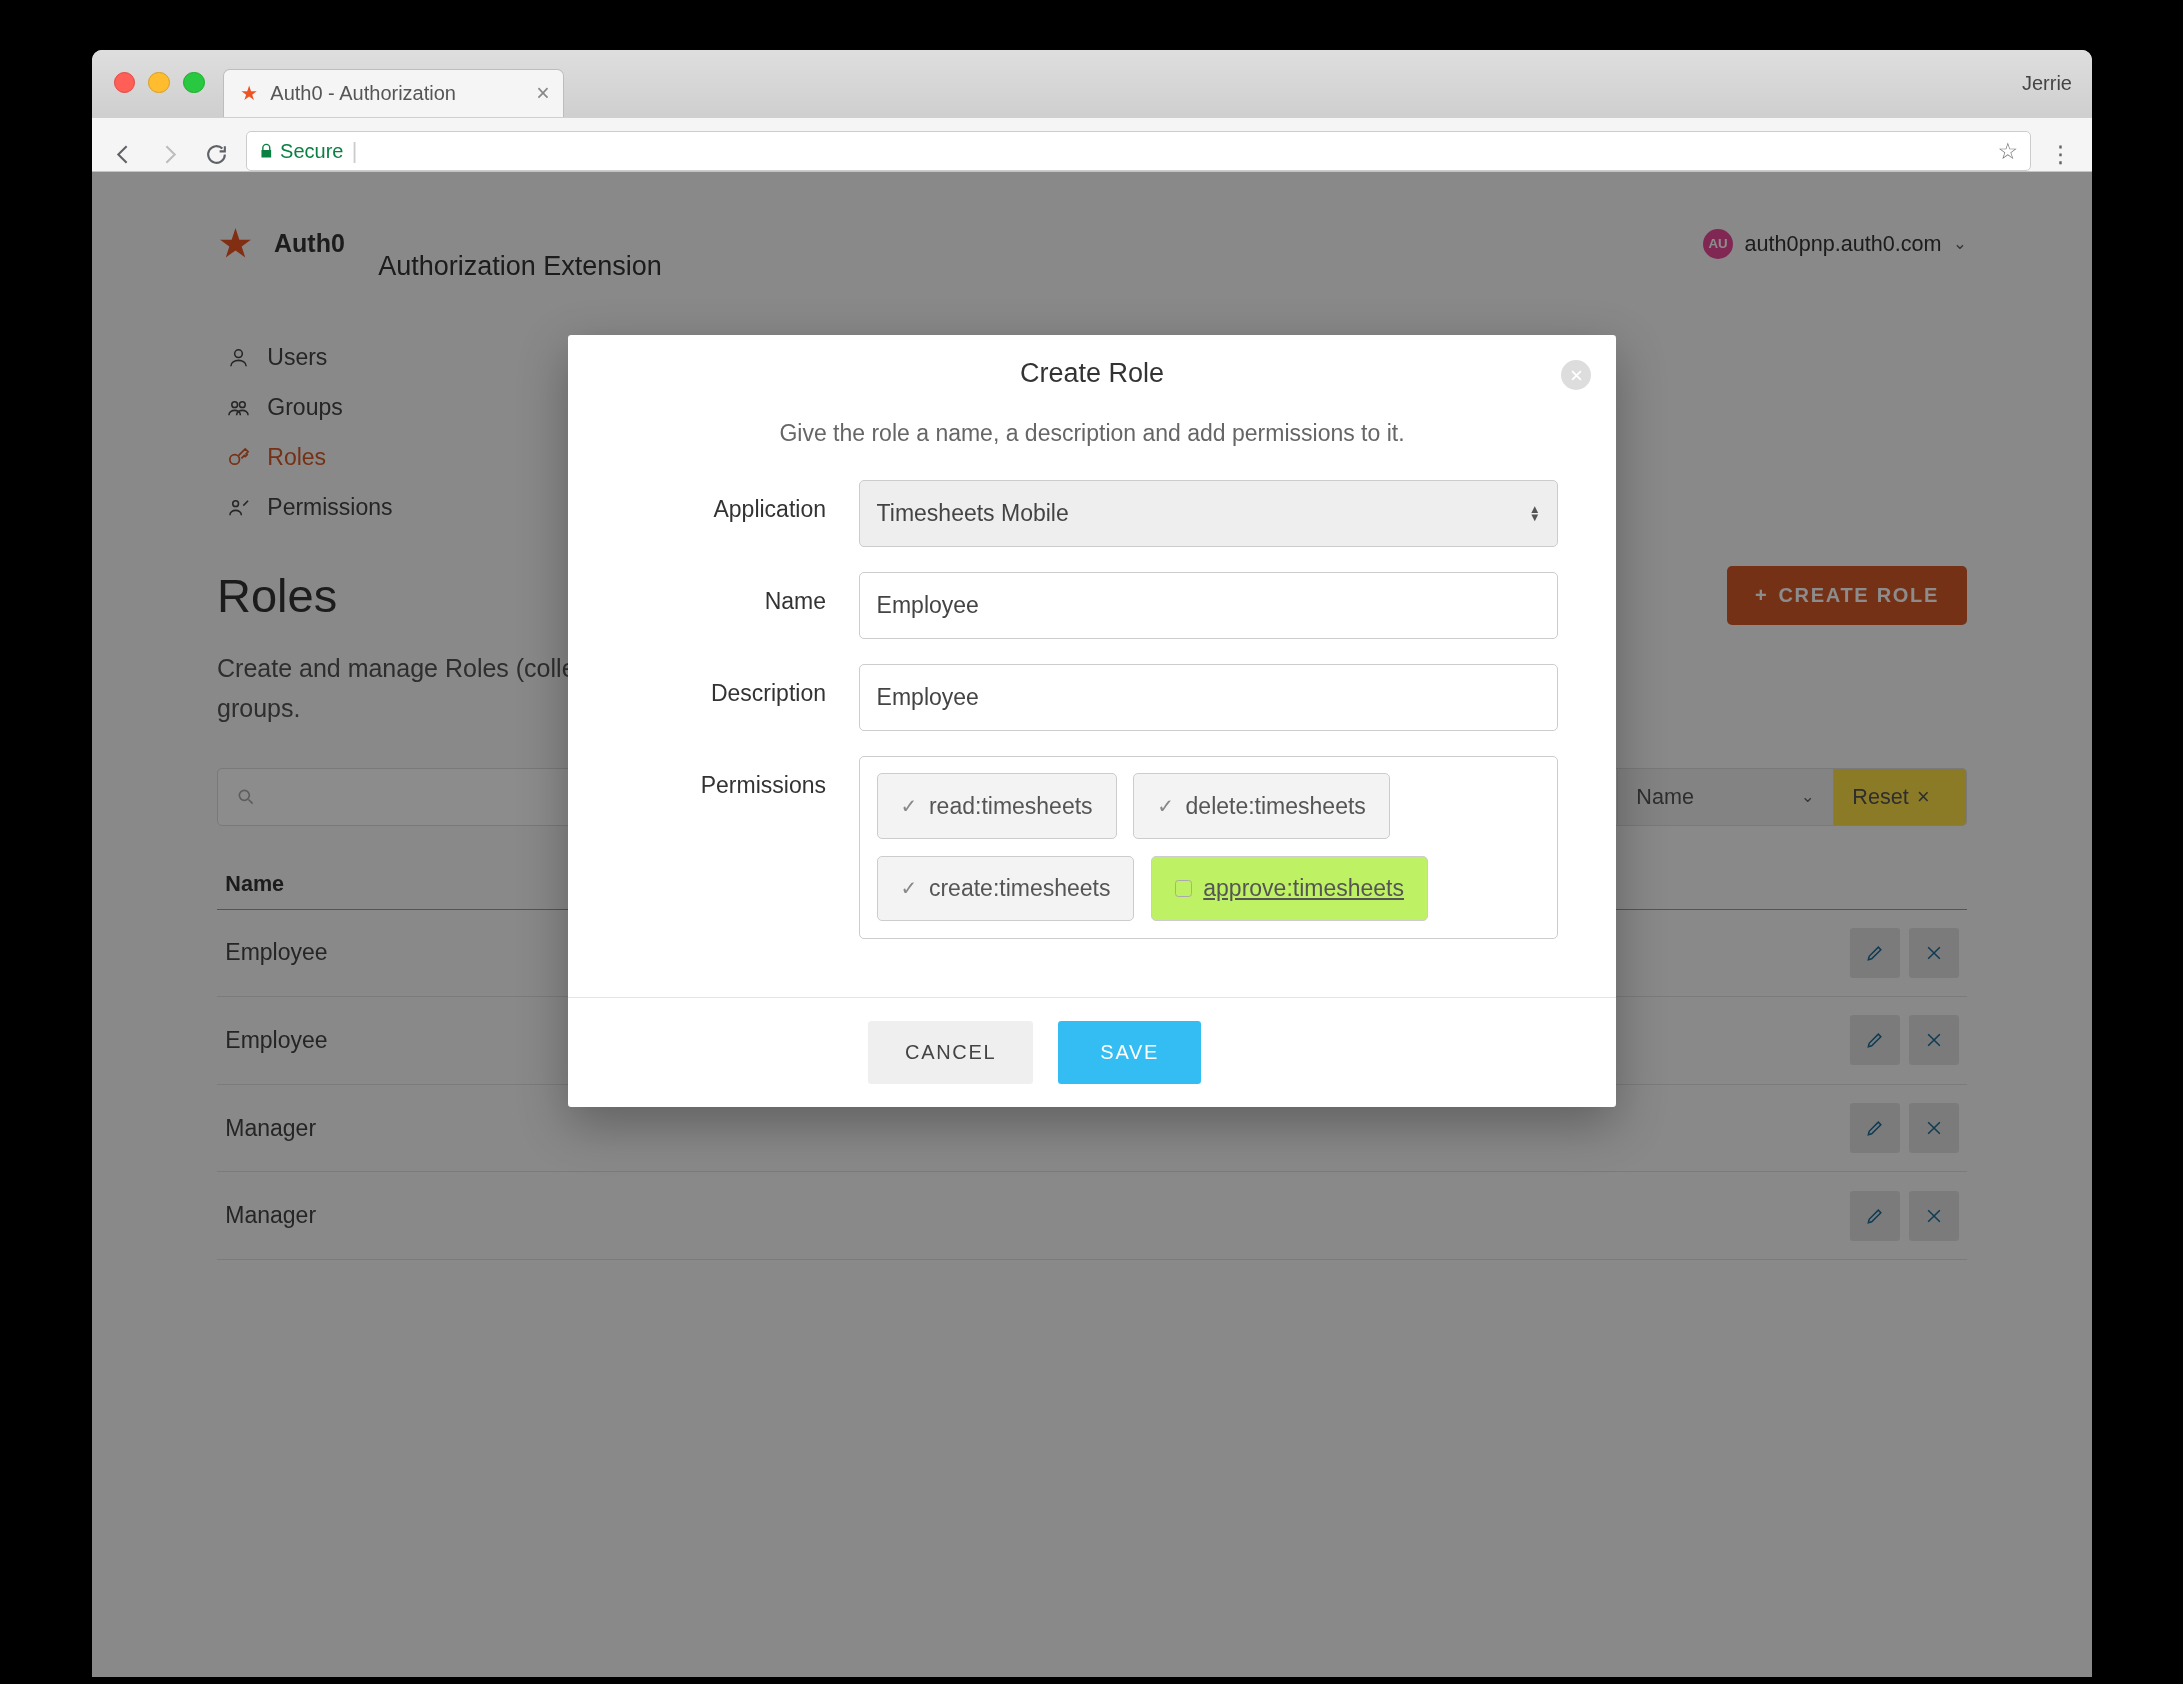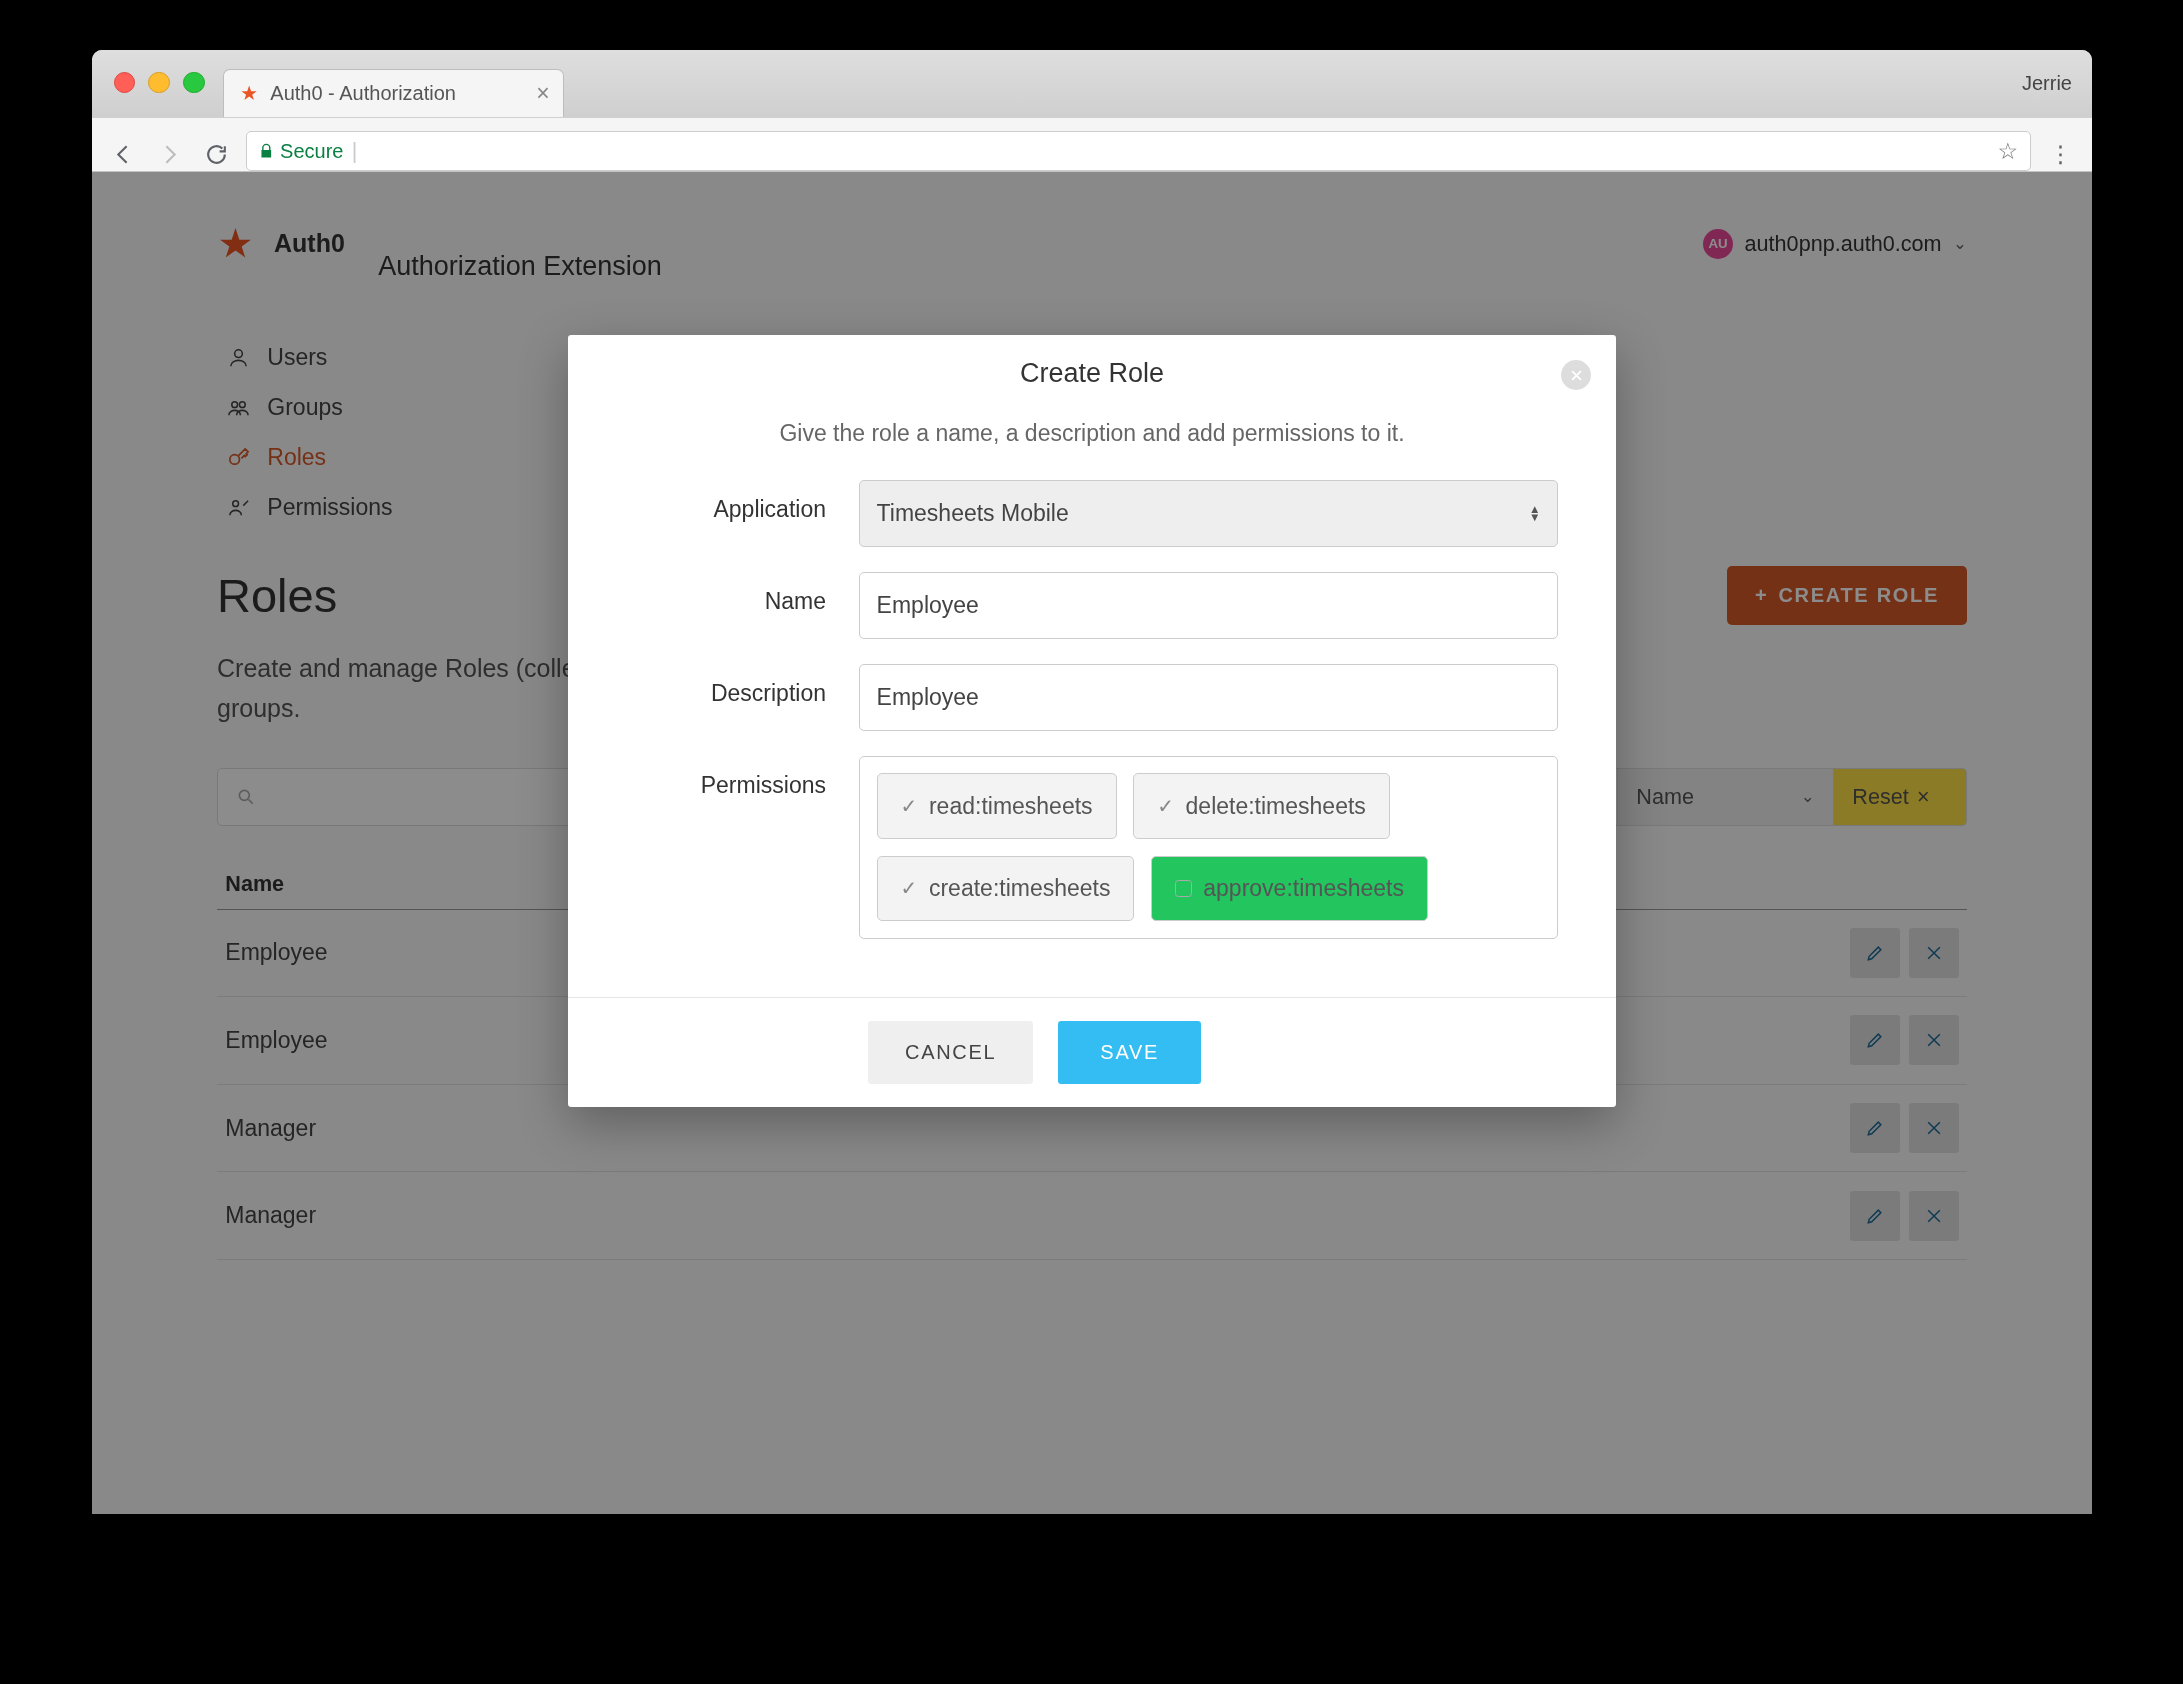--- a/index.html
+++ b/index.html
@@ -1,17 +1,17 @@
 <!DOCTYPE html>
 <html style="font-size:13.3px"><head>
 <meta charset="utf-8">
 <style>
 * { box-sizing: border-box; margin: 0; padding: 0; }
 body { background: #000; font-family: -apple-system, BlinkMacSystemFont, "Segoe UI", Helvetica, Arial, sans-serif; width: 2183px; height: 1684px; position: relative; }
-.outer-frame { position: absolute; left: 92px; top: 50px; width: 2000px; height: 1464px; background: #f0f0f0; border-radius: 10px 10px 0 0; box-shadow: 0 33px 67px rgba(0,0,0,0.6); overflow: hidden; }
+.outer-frame { position: absolute; left: 92px; top: 50px; width: 2000px; height: 1627px; background: #f0f0f0; border-radius: 10px 10px 0 0; box-shadow: 0 33px 67px rgba(0,0,0,0.6); overflow: hidden; }
 
 
 .tab-strip { height: 67px; background: linear-gradient(#dedede, #cfcfcf); display: flex; align-items: flex-end; padding-left: 15px; position: relative; }
 .traffic-lights { position: absolute; left: 21.6px; top: 21.6px; display: flex; gap: 13.3px; }
 .tl { width: 21.6px; height: 21.6px; border-radius: 50%; }
 .tl.red { background: #ff5f57; border: 0.8px solid #e0443e; }
 .tl.yellow { background: #febc2e; border: 0.8px solid #d89e22; }
 .tl.green { background: #28c840; border: 0.8px solid #1aab29; }
 .tab { margin-left: 116px; margin-bottom: 0; height: 48px; width: 341px; background: #f5f5f5; border-radius: 6.7px 6.7px 0 0; display: flex; align-items: center; padding: 0 13.3px; gap: 10px; font-size: 20px; color: #555; border: 0.8px solid #bdbdbd; border-bottom: none; }
 .tab-fav { width: 23px; height: 23px; display:flex; align-items:center; justify-content:center;}
@@ -68,21 +68,21 @@
 .modal-close { position: absolute; right: 25px; top: 25px; width: 30px; height: 30px; border-radius: 50%; background: #ddd; color: #fff; display: flex; align-items: center; justify-content: center; font-size: 18.3px; cursor: pointer; }
 .modal-body { padding: 13.3px 58px 33px; }
 .modal-subtitle { text-align: center; font-size: 23px; color: #666; margin-bottom: 33px; }
 .form-row { display: flex; align-items: flex-start; margin-bottom: 25px; }
 .form-label { width: 233px; text-align: right; padding-right: 33px; font-size: 23px; color: #333; padding-top: 16.6px; }
 .form-ctl { flex: 1; }
 .sel { width: 100%; height: 67px; border: 0.8px solid #ccc; background: #eeeeee; border-radius: 5px; padding: 0 16.6px; font-size: 23px; color: #444; display: flex; align-items: center; justify-content: space-between; cursor: pointer; }
 .txt { width: 100%; height: 67px; border: 0.8px solid #ccc; border-radius: 5px; padding: 0 16.6px; font-size: 23px; color: #444; }
 .perm-box { border: 0.8px solid #ccc; border-radius: 5px; padding: 16.6px; display: flex; flex-wrap: wrap; gap: 16.6px; }
 .perm-chip { border: 0.8px solid #ccc; background: #f3f3f3; border-radius: 5px; padding: 18.3px 23px; font-size: 23px; color: #555; display: flex; align-items: center; gap: 11.6px; cursor: pointer; }
-.perm-chip.off { background: #22c55e; }
+.perm-chip.off { background: #bef264; text-decoration: underline; }
 .check-ico { color: #888; font-size: 20px; }
 .sq-ico { width: 16.6px; height: 16.6px; border: 1.7px solid #aaa; border-radius: 3.3px; display: inline-block; }
 .modal-footer { border-top: 0.8px solid #e5e5e5; padding: 23px 58px; display: flex; gap: 25px; justify-content: flex-start; padding-left: 300px;}
 .btn-cancel { background: #efefef; border: none; padding: 20px 37px; font-size: 20px; letter-spacing: 1.7px; color: #444; border-radius: 3.3px; cursor: pointer; }
 .btn-save { background: #33bdf2; border: none; padding: 20px 42px; font-size: 20px; letter-spacing: 1.7px; color: #fff; border-radius: 3.3px; cursor: pointer; font-weight: 500;}
 .chev { font-size: 16.6px; color: #666; }
 .updown { display:flex; flex-direction:column; line-height:8.3px; font-size:11.6px; color:#555;}
 </style>
 </head>
 <body>

